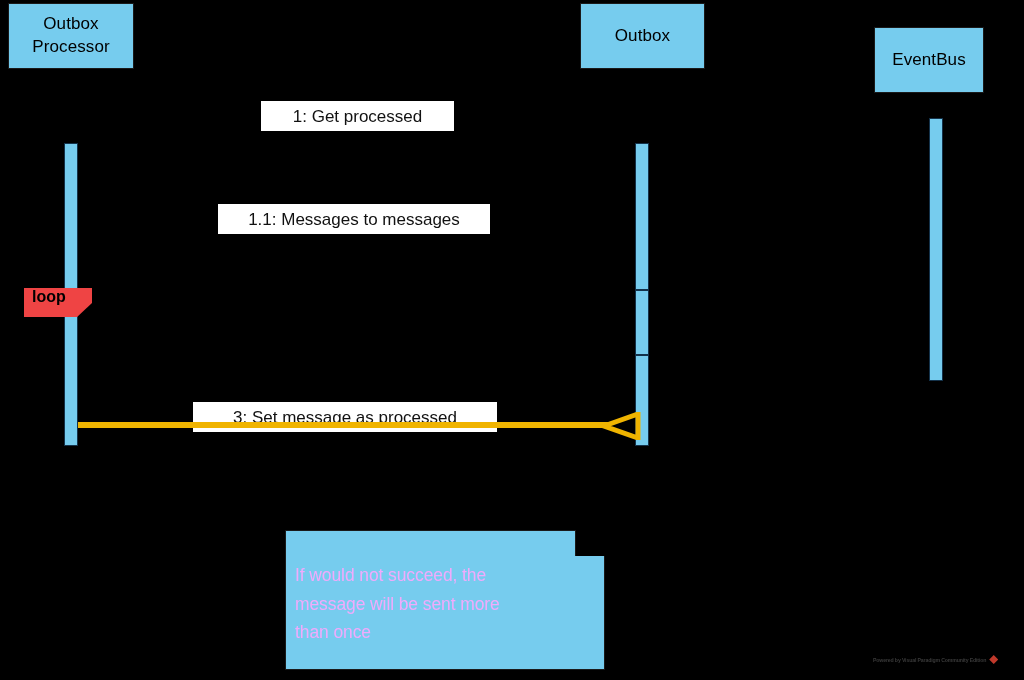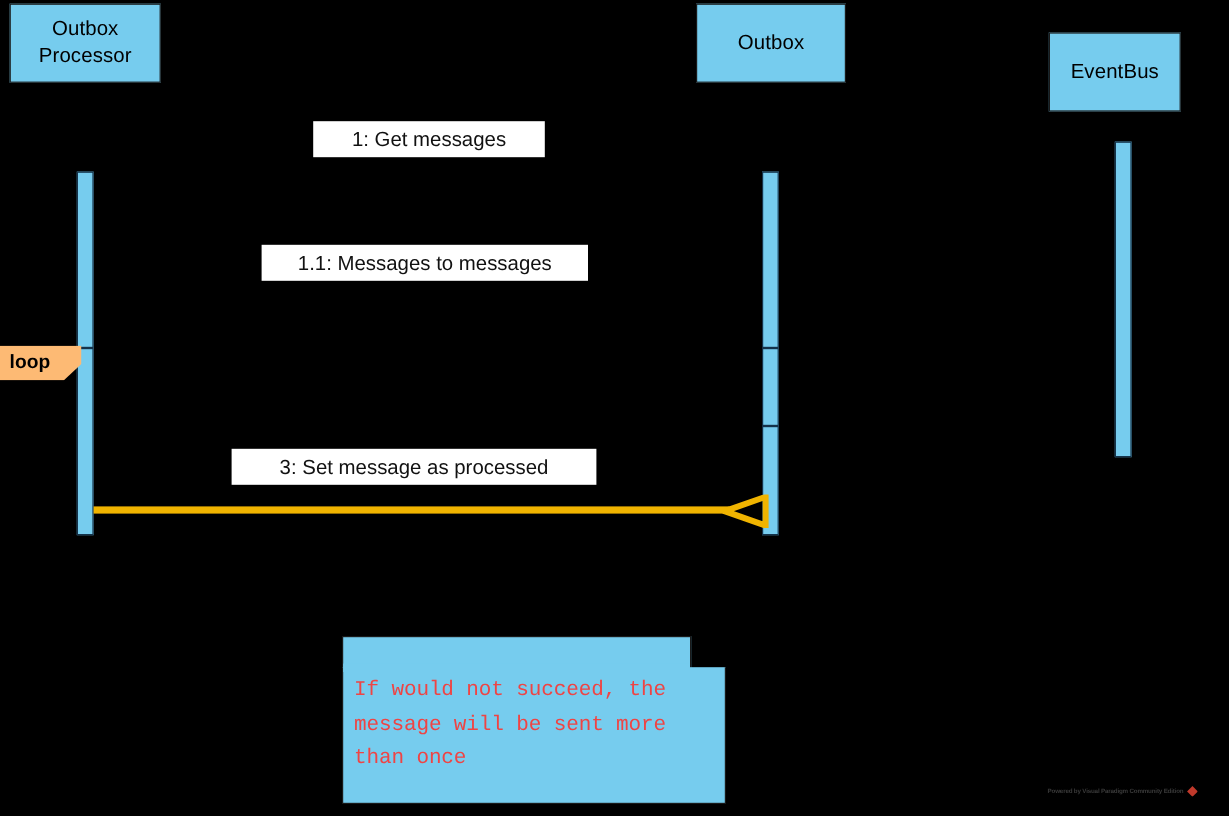--- a/index.html
+++ b/index.html
@@ -56,29 +56,29 @@
     align-items: center;
     justify-content: center;
     padding: 0 9px;
     white-space: nowrap;
   }
 
   
   .frag-tab {
     position: absolute;
     box-sizing: border-box;
-    background: #fdba74;
+    background: #ef4444;
     color: #000000;
     font-size: 16px;
     font-weight: bold;
     display: flex;
-    align-items: center;
     padding-left: 8px;
     -webkit-clip-path: polygon(0 0, 100% 0, 100% 52%, 78% 100%, 0 100%);
     clip-path: polygon(0 0, 100% 0, 100% 52%, 78% 100%, 0 100%);
+    margin-left: 24px;
   }
 
   
   .arrow-wrap {
     position: absolute;
   }
   .arrow-line {
     position: absolute;
     background: var(--accent, #f0b400);
   }
@@ -88,26 +88,25 @@
 
   
   .note {
     position: absolute;
     box-sizing: border-box;
     background: #76ccee;
     border: 1px solid #1a1a1a;
   }
   .note-text {
     position: absolute;
-    color: #ef4444;
+    color: #f0abfc;
     font-size: 17.5px;
     line-height: 1.62;
     white-space: pre-line;
     letter-spacing: -0.1px;
-    font-family: Liberation Mono, monospace;
   }
 
   
   .watermark {
     position: absolute;
     display: flex;
     align-items: center;
     gap: 3px;
     color: #3a3a3a;
     font-size: 5.2px;
@@ -149,29 +148,29 @@
   <div class="activation" style="left:635px; top:290px; width:14px; height:65px;"></div>
   <div class="activation" style="left:635px; top:355px; width:14px; height:91px;"></div>
 
   <div class="activation" style="left:929px; top:118px; width:14px; height:263px;"></div>
 
   <div class="frag-tab" style="left:0px; top:288px; width:68px; height:29px;">
     <span>loop</span>
   </div>
 
   <div class="msg-label" style="left:261px; top:101px; width:193px; height:30px;">
-    <span>1: Get messages</span>
+    <span>1: Get processed</span>
   </div>
 
   <div class="msg-label" style="left:218px; top:204px; width:272px; height:30px;">
     <span>1.1: Messages to messages</span>
   </div>
 
 
-  <div class="msg-label" style="left:193px; top:374px; width:304px; height:30px;">
+  <div class="msg-label" style="left:193px; top:402px; width:304px; height:30px;">
     <span>3: Set message as processed</span>
   </div>
 
   <div class="arrow-wrap" style="left:78px; top:413px; width:560px; height:30px;">
     <div class="arrow-line" style="left:0px; top:9px; width:530px; height:6px;"></div>
     <svg class="arrow-head" style="left:524px; top:-1px;" width="40" height="28" viewBox="0 0 40 28">
       <path d="M2 14 L36 2 L36 26 Z" fill="none" stroke="#f0b400" stroke-width="5" stroke-linejoin="miter"></path>
     </svg>
   </div>
 

